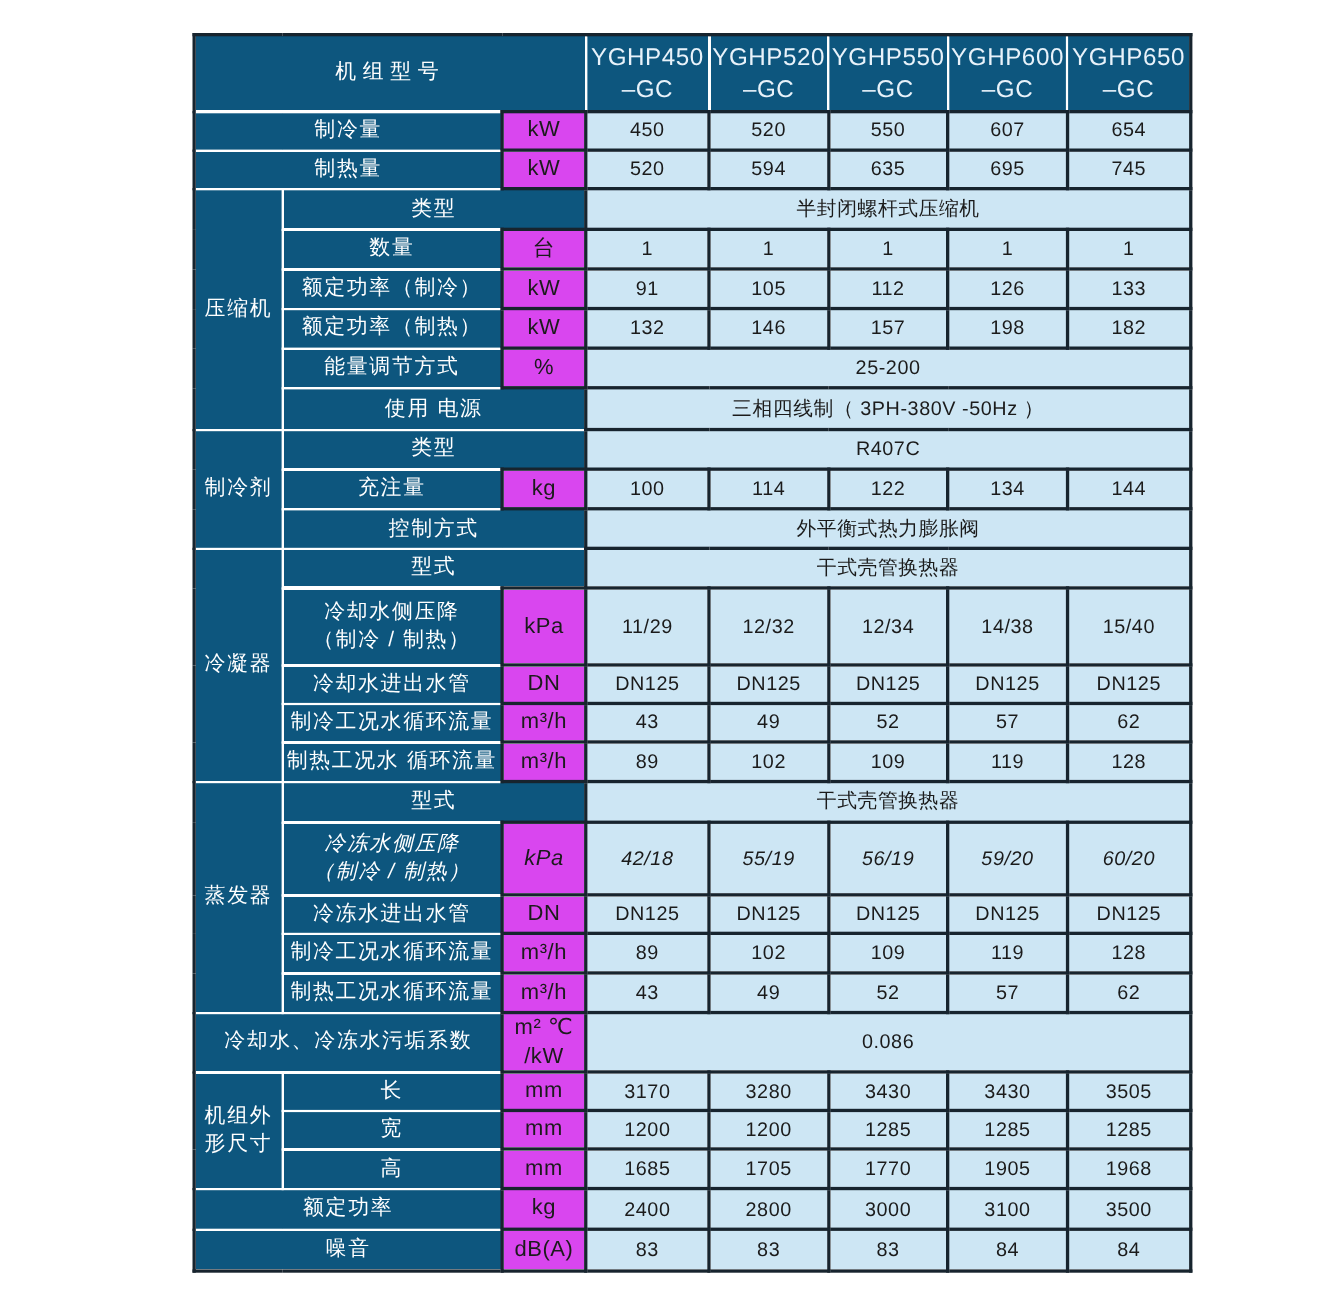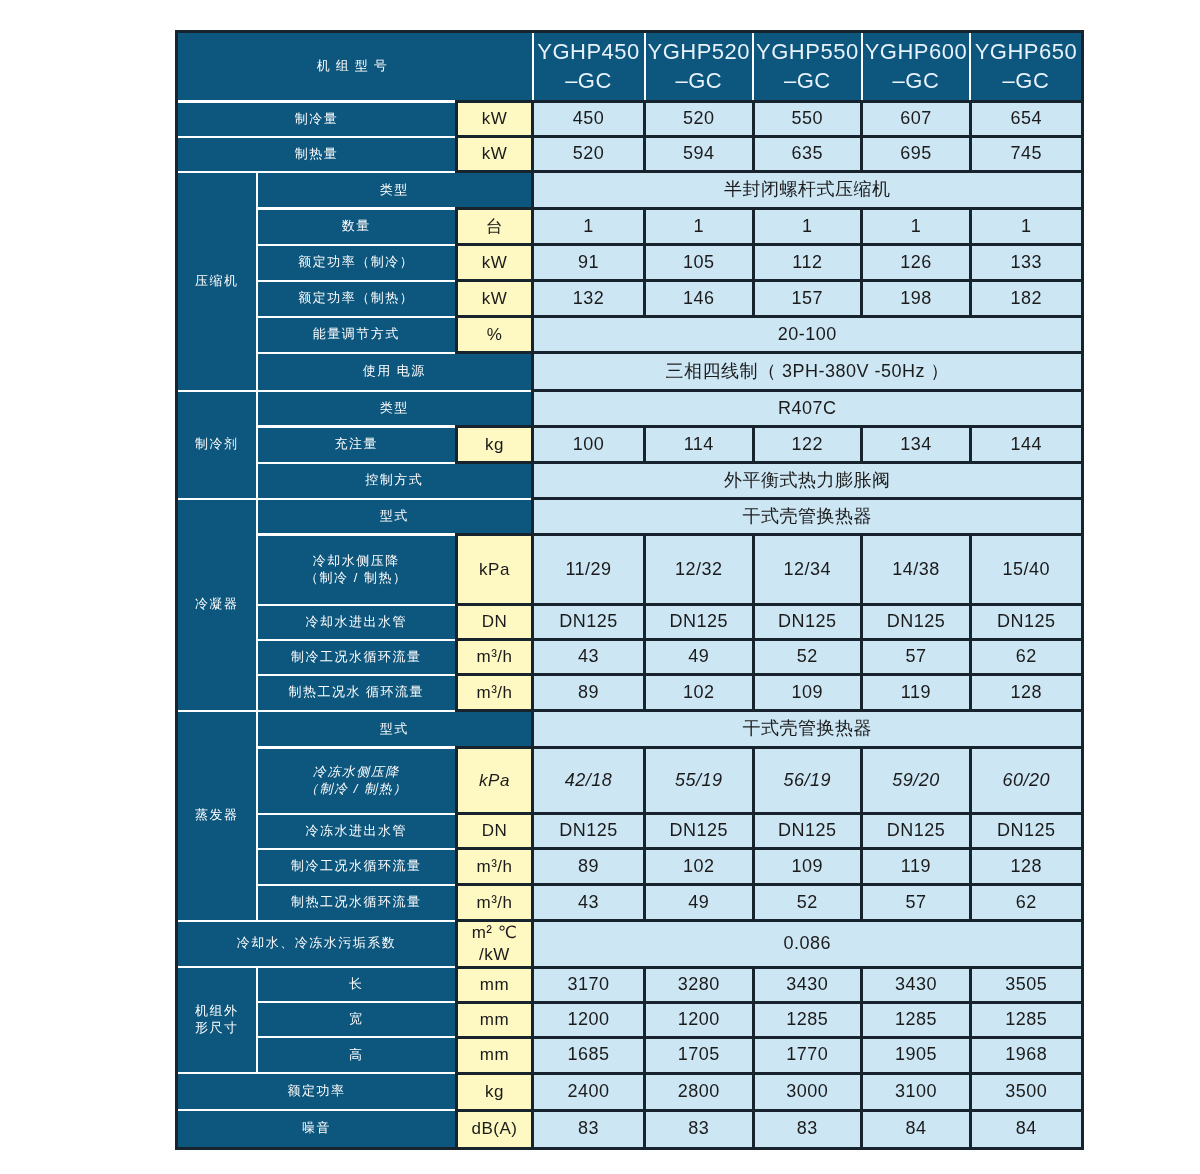--- a/index.html
+++ b/index.html
@@ -13,30 +13,30 @@
     border:3px solid #17242e;
   }
   td{
     text-align:center;vertical-align:middle;
     white-space:pre-line;line-height:1.28;
     padding:0 2px;overflow:hidden;
   }
   td.dark{
     background:#0d567e;color:#ffffff;
     border:2px solid #ffffff;
-    font-size:13px;letter-spacing:1.5px;
+    font-size:19px;letter-spacing:1.5px;
   }
   td.model{color:#e8f2fa;letter-spacing:0.5px;font-size:22px;}
   td.headlbl{letter-spacing:6px;}
   td.light{
     background:#cde6f4;color:#1b1b1b;
     border:3px solid #17242e;
     font-size:18px;letter-spacing:0.5px;
   }
-  td.unit{background:#fef9c3;font-size:17px;}
+  td.unit{background:#d946ef;font-size:20px;}
   tr.r70{height:70px;} tr.r66{height:66px;font-style:italic;} tr.r53{height:43px;}
   tr.r38{height:38px;} tr.r37{height:37px;} tr.r36{height:36px;} tr.r35{height:35px;}
 </style>
 </head>
 <body>
 
 <table class="spec">
   <colgroup>
     <col style="width:80px">
       <col style="width:200px">
@@ -115,21 +115,21 @@
     <td class="light">132</td>
     <td class="light">146</td>
     <td class="light">157</td>
     <td class="light">198</td>
     <td class="light">182</td>
   </tr>
 
   <tr class="r36">
     <td class="dark">能量调节方式</td>
     <td class="light unit">%</td>
-    <td class="light" colspan="5">20-100</td>
+    <td class="light" colspan="5">25-200</td>
   </tr>
 
   <tr class="r38">
     <td class="dark" colspan="2">使用 电源</td>
     <td class="light" colspan="5">三相四线制（  3PH-380V -50Hz ）</td>
   </tr>
 
   <tr class="r36">
     <td class="dark" rowspan="3">制冷剂</td>
     <td class="dark" colspan="2">类型</td>

